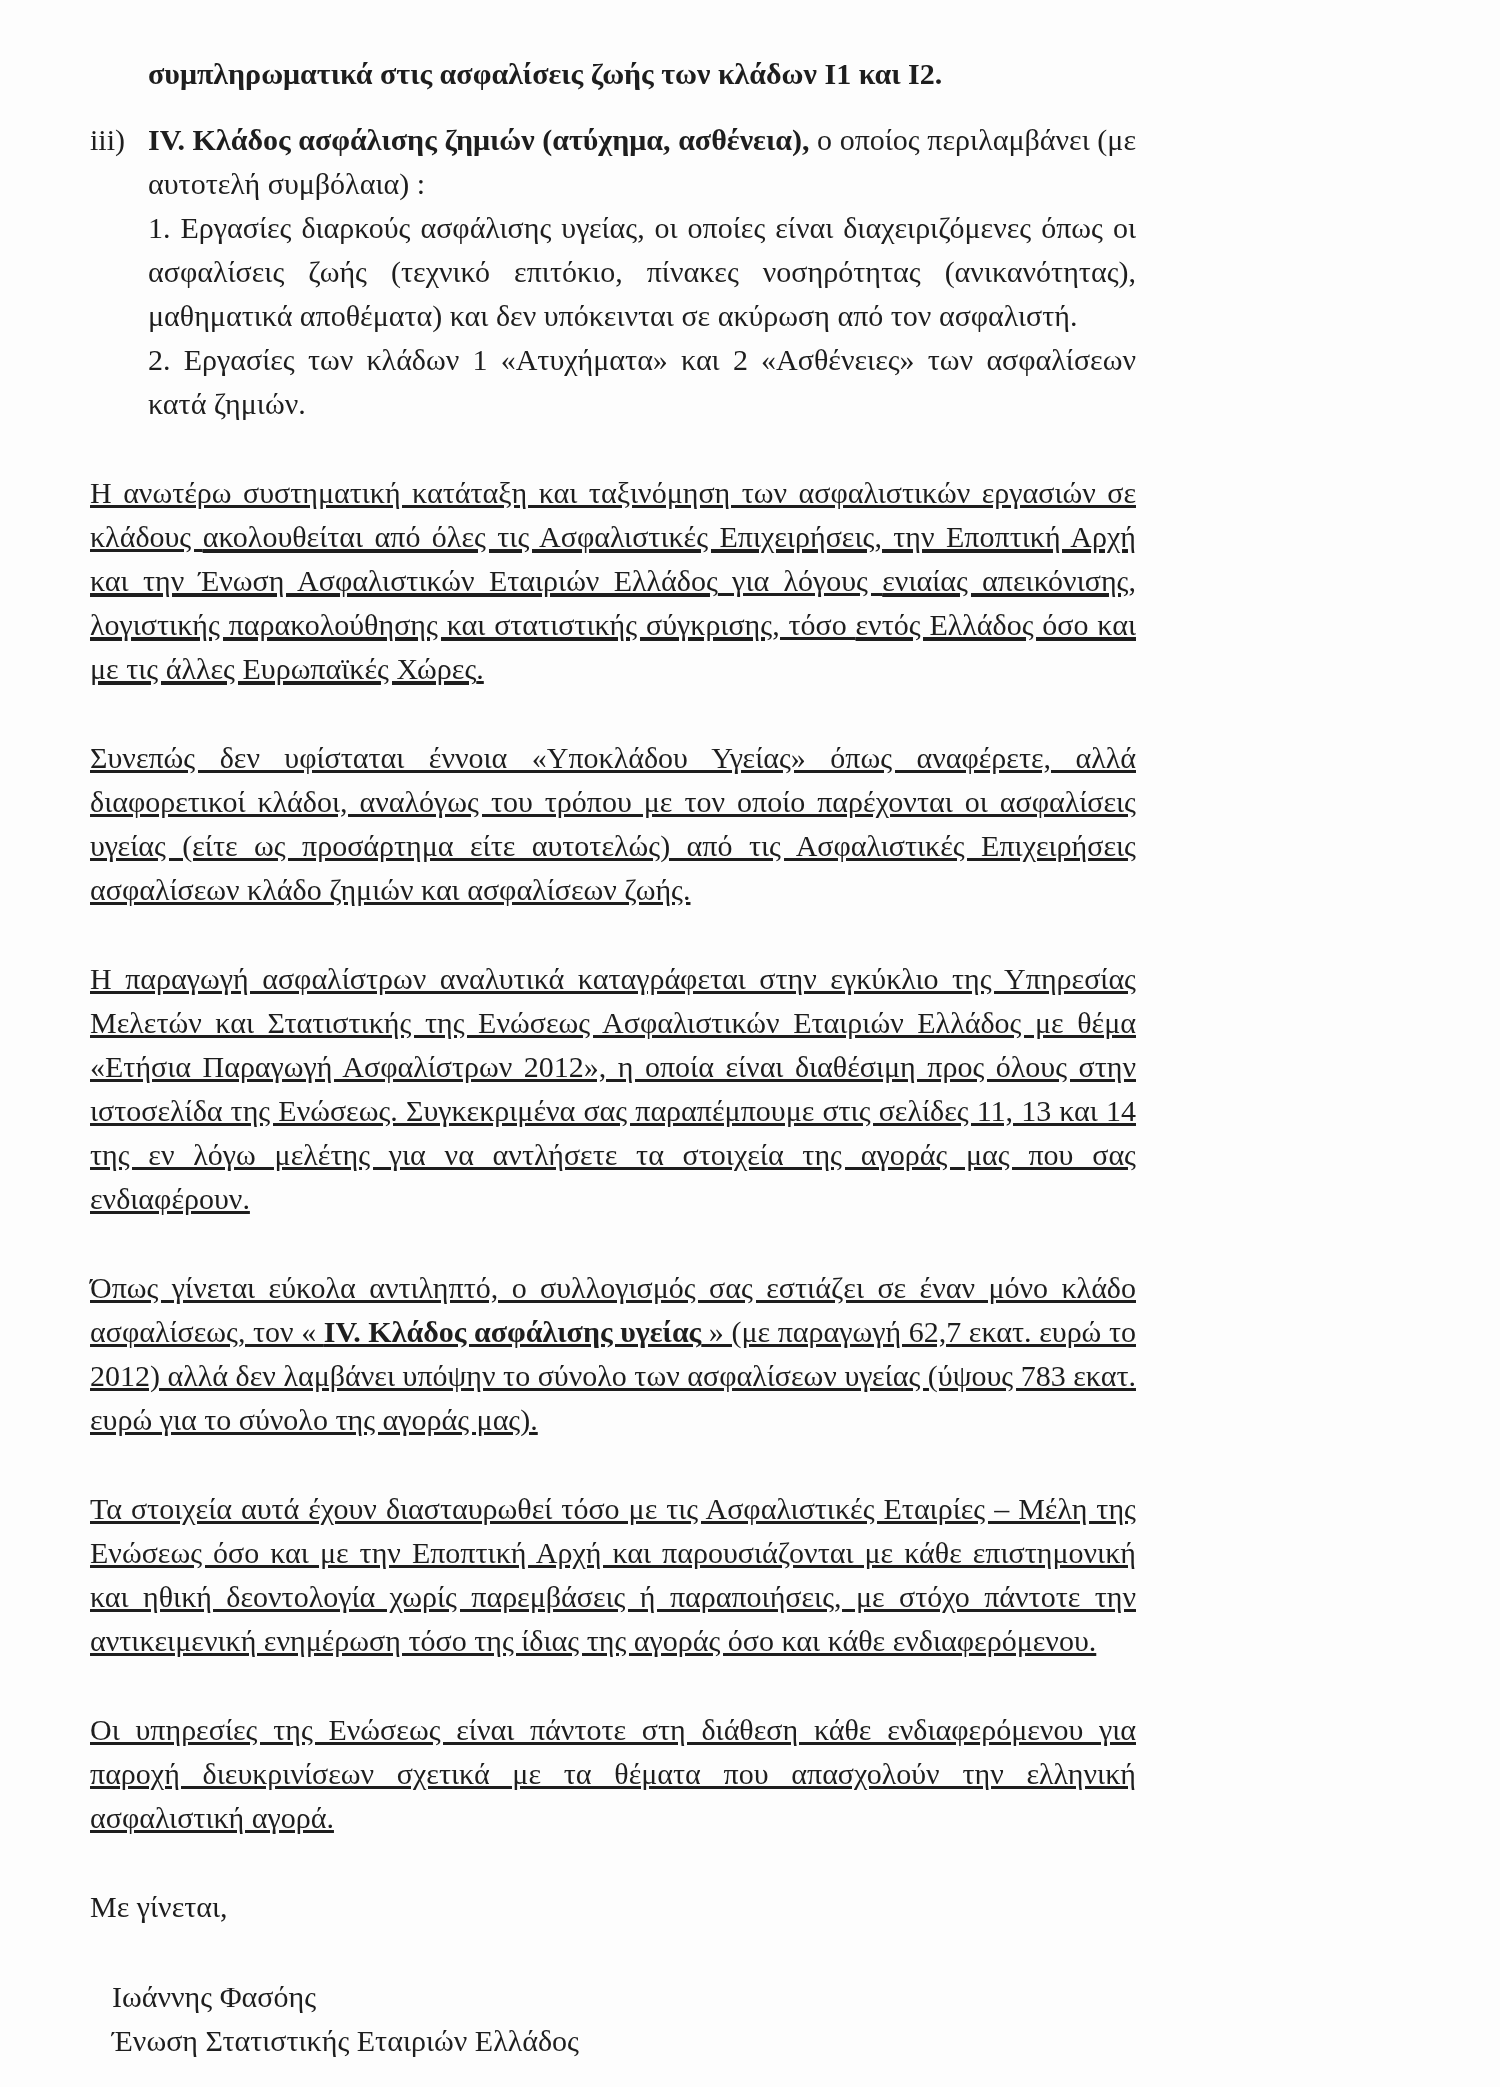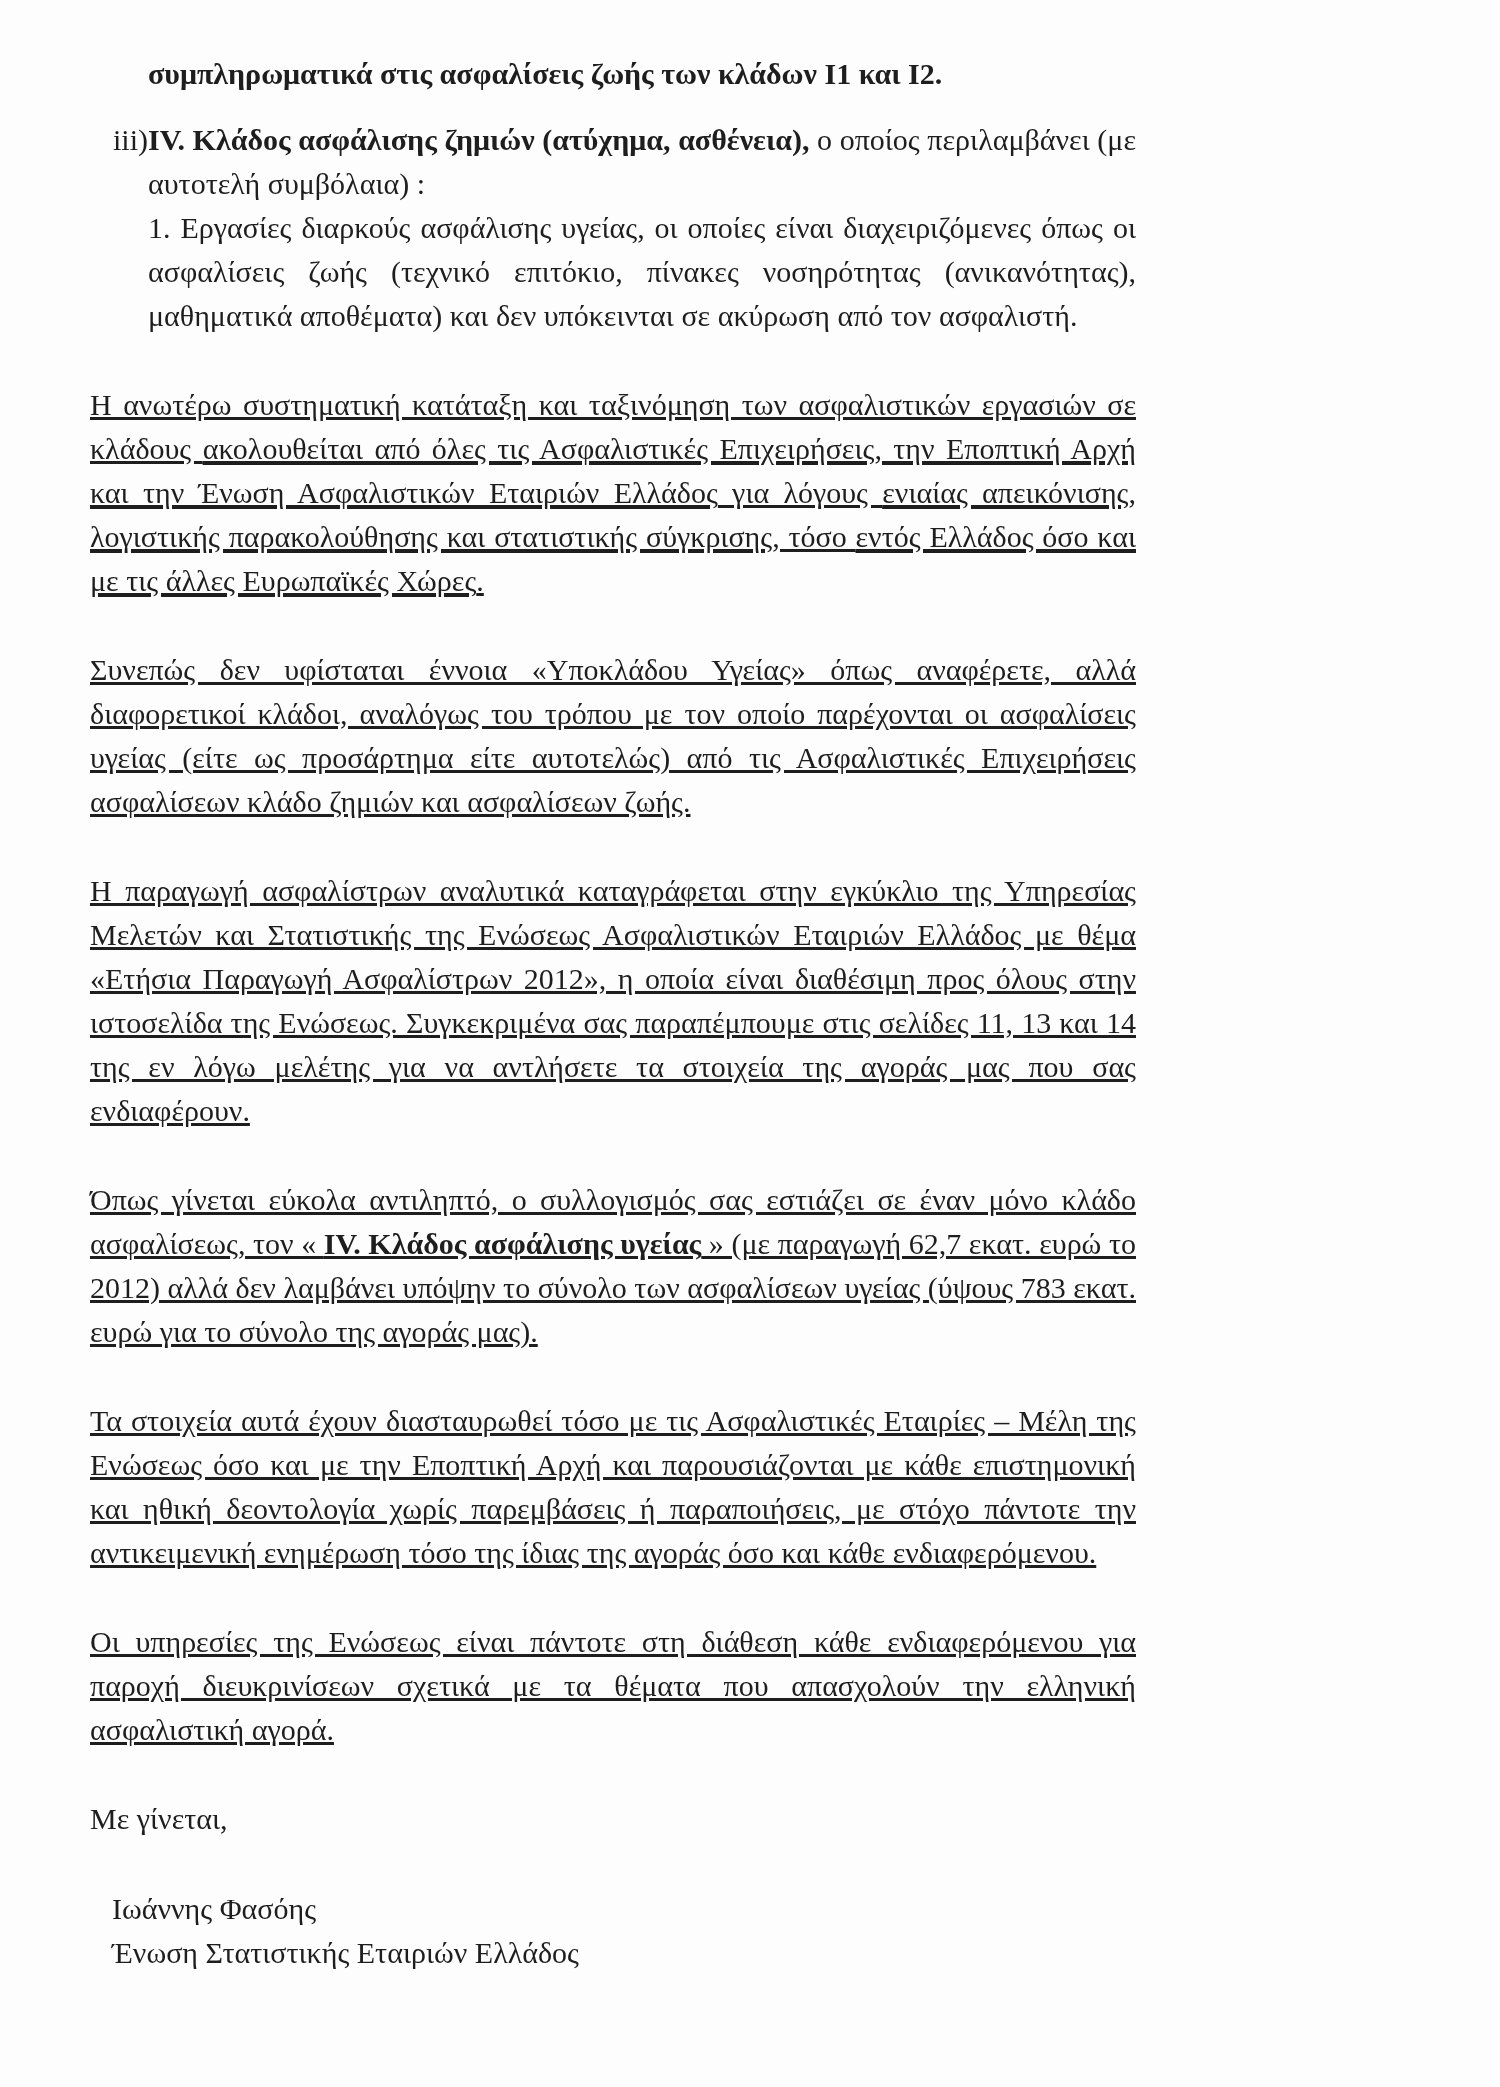--- a/index.html
+++ b/index.html
@@ -29,21 +29,20 @@
   }
 
   
   .list-item {
     display: flex;
     margin-top: 22px;
   }
   .list-marker {
     flex: 0 0 58px;
     width: 58px;
-    text-align: right;
   }
   .list-body { flex: 1; min-width: 0; }
   .heading-line { text-align: justify; }
   .sub-item { text-align: justify; }
 
   
   .para {
     margin-top: 45px;
     text-align: justify;
     text-decoration: underline;
@@ -62,20 +61,21 @@
 
 <div class="page">
 
   <p class="intro-line">συμπληρωματικά στις ασφαλίσεις ζωής των κλάδων Ι1 και Ι2.</p>
 
   <div class="list-item">
     <span class="list-marker">iii)</span>
     <div class="list-body">
       <p class="heading-line"><span class="bold">IV. Κλάδος ασφάλισης ζημιών (ατύχημα, ασθένεια),</span><span> ο οποίος περιλαμβάνει (με αυτοτελή συμβόλαια) :</span></p>
       <p class="sub-item">1. Εργασίες διαρκούς ασφάλισης υγείας, οι οποίες είναι διαχειριζόμενες όπως οι ασφαλίσεις ζωής (τεχνικό επιτόκιο, πίνακες νοσηρότητας (ανικανότητας), μαθηματικά αποθέματα) και δεν υπόκεινται σε ακύρωση από τον ασφαλιστή.</p>
+      <p class="sub-item">2. Εργασίες των κλάδων 1 «Ατυχήματα» και 2 «Ασθένειες» των ασφαλίσεων κατά ζημιών.</p>
     </div>
   </div>
 
   <p class="para"><span>Η ανωτέρω συστηματική κατάταξη και ταξινόμηση των ασφαλιστικών εργασιών σε κλάδους </span><span class="u">ακολουθείται από όλες τις Ασφαλιστικές Επιχειρήσεις, την Εποπτική Αρχή και την Ένωση Ασφαλιστικών Εταιριών Ελλάδος</span><span> για λόγους </span><span class="u">ενιαίας απεικόνισης, λογιστικής παρακολούθησης και στατιστικής σύγκρισης</span><span>, τόσο </span><span class="u">εντός Ελλάδος όσο και με τις άλλες Ευρωπαϊκές Χώρες</span><span>.</span></p>
 
   <p class="para">Συνεπώς δεν υφίσταται έννοια «Υποκλάδου Υγείας» όπως αναφέρετε, αλλά διαφορετικοί κλάδοι, αναλόγως του τρόπου με τον οποίο παρέχονται οι ασφαλίσεις υγείας (είτε ως προσάρτημα είτε αυτοτελώς) από τις Ασφαλιστικές Επιχειρήσεις ασφαλίσεων κλάδο ζημιών και ασφαλίσεων ζωής.</p>
 
   <p class="para">Η παραγωγή ασφαλίστρων αναλυτικά καταγράφεται στην εγκύκλιο της Υπηρεσίας Μελετών και Στατιστικής της Ενώσεως Ασφαλιστικών Εταιριών Ελλάδος με θέμα «Ετήσια Παραγωγή Ασφαλίστρων 2012», η οποία είναι διαθέσιμη προς όλους στην ιστοσελίδα της Ενώσεως. Συγκεκριμένα σας παραπέμπουμε στις σελίδες 11, 13 και 14 της εν λόγω μελέτης για να αντλήσετε τα στοιχεία της αγοράς μας που σας ενδιαφέρουν.</p>
 
   <p class="para"><span>Όπως γίνεται εύκολα αντιληπτό, ο συλλογισμός σας εστιάζει σε έναν μόνο κλάδο ασφαλίσεως, τον « </span><span class="bold">IV. Κλάδος ασφάλισης υγείας</span><span> » (με παραγωγή 62,7 εκατ. ευρώ το 2012) αλλά δεν λαμβάνει υπόψην το σύνολο των ασφαλίσεων υγείας (ύψους 783 εκατ. ευρώ για το σύνολο της αγοράς μας).</span></p>

